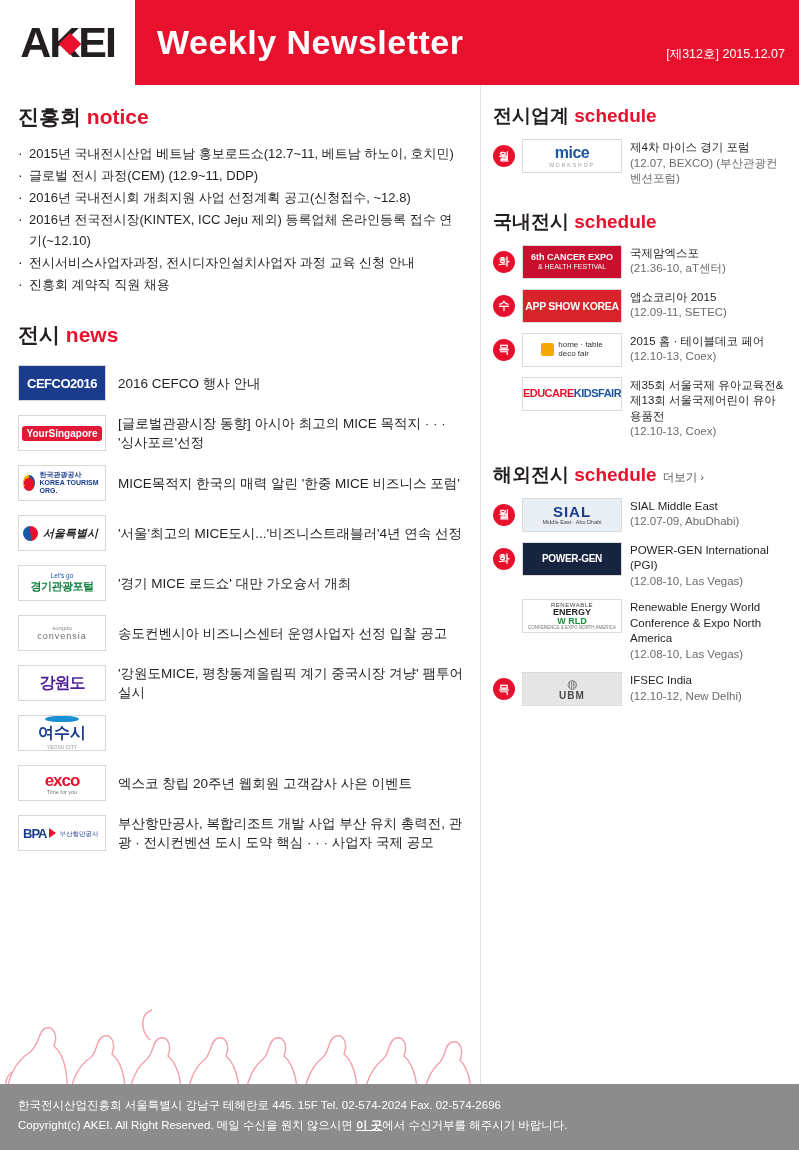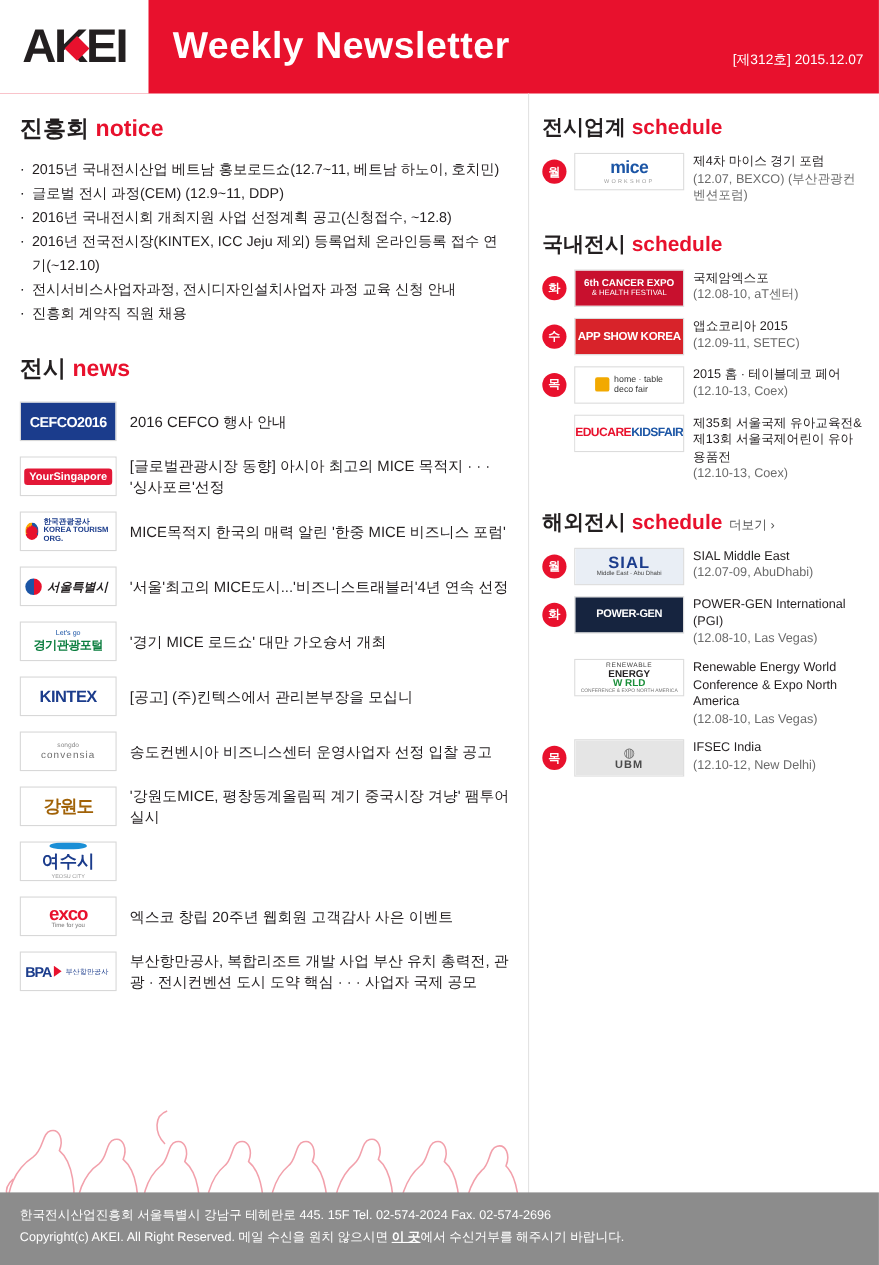--- a/index.html
+++ b/index.html
@@ -165,21 +165,21 @@
   .t-seoul .mk { width:15px; height:15px; border-radius:50%;
        background: conic-gradient(#e8112d 0 50%, #1b55a5 50% 100%); margin-right:5px; }
   .t-seoul .tx { font-size:11px; font-weight:bold; color:#231f20; }
   .t-gg { width:100%; height:100%; display:flex; flex-direction:column; align-items:center; justify-content:center; }
   .t-gg .l1 { font-size:6.5px; color:#1b55a5; }
   .t-gg .l2 { font-size:11px; font-weight:bold; color:#0a7d3e; letter-spacing:-0.5px; }
   .t-kintex { font-size:15px; font-weight:bold; color:#1b3c8c; letter-spacing:-0.5px; }
   .t-conv { width:100%; height:100%; display:flex; flex-direction:column; align-items:center; justify-content:center; }
   .t-conv .l1 { font-size:6px; color:#8a8a8a; }
   .t-conv .l2 { font-size:9px; color:#6d6d6d; letter-spacing:1px; }
-  .t-gw { font-size:16px; font-weight:bold; color:#a16207; letter-spacing:-1px; }
+  .t-gw { font-size:16px; font-weight:bold; color:#4c1d95; letter-spacing:-1px; }
   .t-ys { width:100%; height:100%; display:flex; flex-direction:column; align-items:center; justify-content:center; }
   .t-ys .wave { width:34px; height:11px; background:#1b8fd6; border-radius:50%/70%; margin-bottom:1px;}
   .t-ys .l1 { font-size:16px; font-weight:bold; color:#1b3c8c; }
   .t-ys .l2 { font-size:5px; color:#999; }
   .t-exco { width:100%; height:100%; display:flex; flex-direction:column; align-items:center; justify-content:center; }
   .t-exco .l1 { font-size:17px; font-weight:bold; color:#e8112d; letter-spacing:-1px; line-height:1; }
   .t-exco .l2 { font-size:5.5px; color:#777; }
   .t-bpa { width:100%; height:100%; display:flex; align-items:center; padding:0 4px; }
   .t-bpa .l1 { font-size:13px; font-weight:bold; color:#1b3c8c; letter-spacing:-1px; }
   .t-bpa .tri { width:0;height:0;border-left:7px solid #e8112d;border-top:5px solid transparent;border-bottom:5px solid transparent; margin:0 3px;}
@@ -345,26 +345,20 @@
       <li class="news-item">
         <div class="thumb">
           <div class="t-gg">
               <span class="l1">Let's go</span>
               <span class="l2">경기관광포털</span>
             </div>
         </div>
         <div class="news-text">'경기 MICE 로드쇼' 대만 가오슝서 개최</div>
       </li>
 
-      <li class="news-item">
-        <div class="thumb">
-          <div class="t-kintex">KINTEX</div>
-        </div>
-        <div class="news-text">[공고] (주)킨텍스에서 관리본부장을 모십니</div>
-      </li>
 
       <li class="news-item">
         <div class="thumb">
           <div class="t-conv">
               <span class="l1">songdo</span>
               <span class="l2">convensia</span>
             </div>
         </div>
         <div class="news-text">송도컨벤시아 비즈니스센터 운영사업자 선정 입찰 공고</div>
       </li>
@@ -456,21 +450,21 @@
       <li class="sched-item">
         <span class="day-badge">화</span>
         <span class="sched-thumb">
           <span class="s-cancer">
               <span class="l1">6th CANCER EXPO</span>
               <span class="l2">&amp; HEALTH FESTIVAL</span>
             </span>
         </span>
         <span class="sched-text">
           <span>국제암엑스포</span><br>
-          <span class="sub">(12.08-10, aT센터)</span>
+          <span class="sub">(21.36-10, aT센터)</span>
         </span>
       </li>
 
       <li class="sched-item">
         <span class="day-badge">수</span>
         <span class="sched-thumb">
           <span class="s-app">APP SHOW KOREA</span>
         </span>
         <span class="sched-text">
           <span>앱쇼코리아 2015</span><br>

